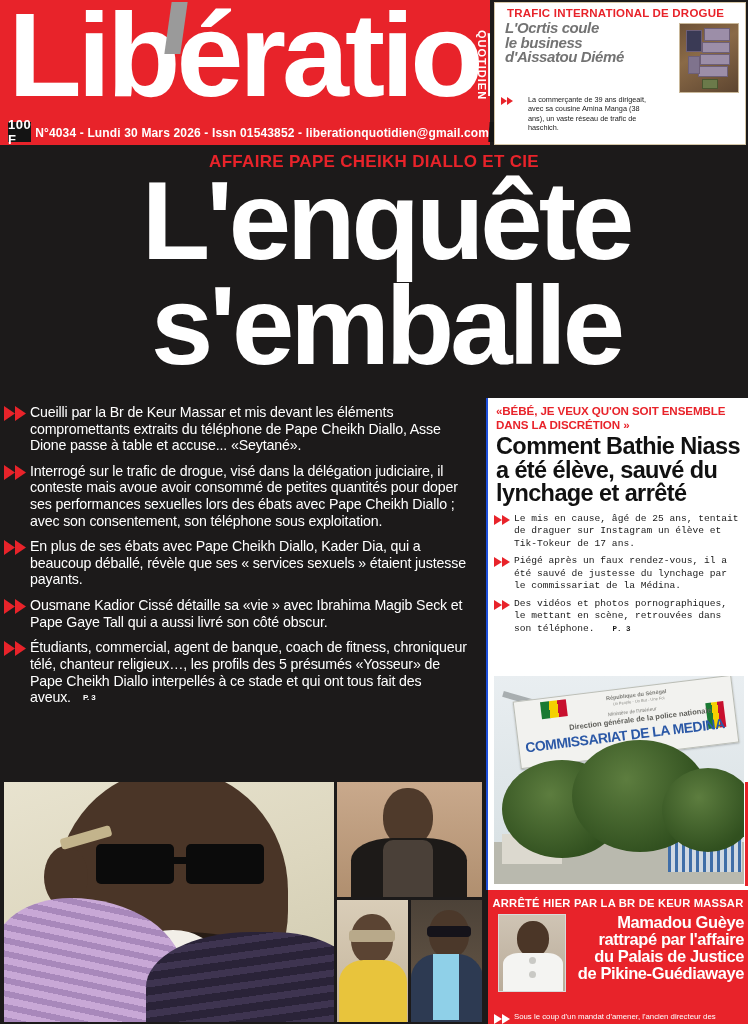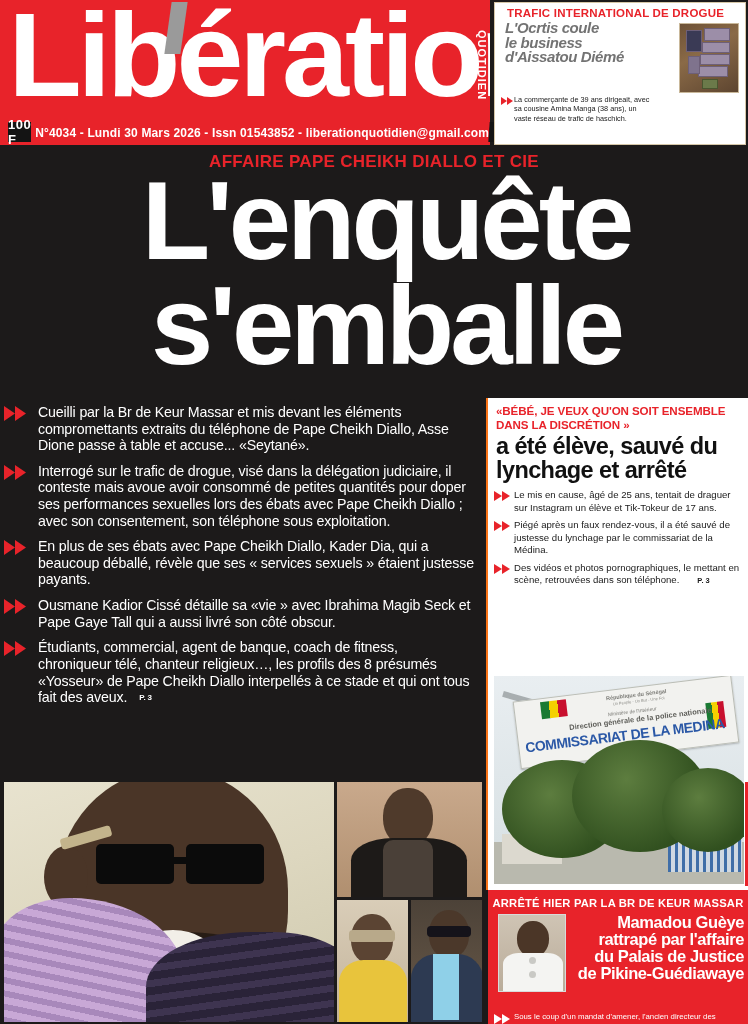--- a/index.html
+++ b/index.html
@@ -75,21 +75,21 @@
     background: linear-gradient(150deg,#6d5136 0%,#8a6a47 40%,#5d4530 100%);
     overflow: hidden; border: 1px solid #c9b89a;
   }
   .tr-photo .pack {
     position: absolute; background: #9c8ea8; border: 1px solid #6d5f78;
   }
   .tr-bullets {
     position: absolute; left: 0; top: 92px; width: 252px;
     display: flex; padding: 0 6px; gap: 4px;
   }
-  .tr-b { display: flex; gap: 0; }
+  .tr-b { display: flex; gap: 14px; }
   .tr-b-txt { font-size: 7.3px; line-height: 1.3; color: #1a1a1a; }
   .tr-b1 { width: 150px; }
   .tr-b2 { width: 92px; }
 
   
   .main-kicker {
     position: absolute; left: 0; top: 152px; width: 748px;
     text-align: center; color: #e8232a; font-weight: bold;
     font-size: 17px; letter-spacing: .3px;
   }
@@ -99,46 +99,46 @@
     position: absolute; left: 0; top: 168px; width: 748px;
     color: #fff; font-weight: bold; text-align: center;
     font-size: 112px; line-height: 0.94; letter-spacing: -4px; margin-left: 12px;
   }
   .bighead div { white-space: nowrap; }
 
   
   .leftcol {
     position: absolute; left: 4px; top: 404px; width: 470px;
   }
-  .lb { display: flex; gap: 10px; margin-bottom: 9px; justify-content: space-between; }
+  .lb { display: flex; gap: 2px; margin-bottom: 9px; justify-content: space-between; }
   .lb-txt {
     color: #fff; font-size: 14.2px; line-height: 1.17;
     letter-spacing: -.15px; width: 452px;
   }
   .pmark { font-size: 8px; font-weight: bold; vertical-align: 2px; padding-left: 12px; }
 
   
   .arrow { flex: 0 0 auto; line-height: 1; padding-top: 2px; }
   .arrow svg { display: block; }
 
   
   .rightcol {
     position: absolute; left: 486px; top: 398px; width: 262px;
-    background: #fff; height: 492px; border-left: 2px solid #f97316;
+    background: #fff; height: 492px; border-left: 2px solid #1d4ed8;
   }
   .rc-kicker {
     color: #e8232a; font-weight: bold; font-size: 11.6px;
     padding: 6px 6px 0 8px; line-height: 1.18; letter-spacing: -.1px;
   }
   .rc-head {
     font-weight: bold; font-size: 23.5px; color: #111;
     line-height: 1.0; padding: 4px 4px 0 8px; letter-spacing: -.6px;
   }
   .rc-bullets { padding: 7px 6px 0 6px; }
-  .rc-b { display: flex; gap: 3px; margin-bottom: 5px; }
+  .rc-b { display: flex; gap: 3px; margin-bottom: 5px; font-family: Liberation Mono, monospace; }
   .rc-b-txt { font-size: 9.6px; line-height: 1.3; color: #1a1a1a; }
   .rc-pmark { font-size: 7.5px; font-weight: bold; padding-left: 18px; }
 
   
   .comm-photo {
     position: absolute; left: 6px; top: 278px; width: 250px; height: 208px;
     overflow: hidden; background: #cfd8cf;
   }
   .sky { position: absolute; inset: 0; background: linear-gradient(#e9eef1, #d6dfe2); }
   .signboard {
@@ -325,27 +325,28 @@
       </span>
       <span class="lb-txt">Ousmane Kadior Cissé détaille sa «vie » avec Ibrahima Magib Seck et Pape Gaye Tall qui a aussi livré son côté obscur.</span>
     </div>
     <div class="lb">
       <span class="arrow">
         <svg width="24" height="15" viewBox="0 0 24 15">
             <path d="M0 0 L11 7.5 L0 15 Z" fill="#e8232a"></path>
             <path d="M11 0 L22 7.5 L11 15 Z" fill="#e8232a"></path>
           </svg>
       </span>
-      <span class="lb-txt"><span>Étudiants, commercial, agent de banque, coach de fitness, chroniqueur télé, chanteur religieux…, les profils des 8 présumés «Yosseur» de Pape Cheikh Diallo interpellés à ce stade et qui ont tous fait des aveux.</span><span class="pmark">P. 3</span></span>
+      <span class="lb-txt"><span>Étudiants, commercial, agent de banque, coach de fitness, chroniqueur télé, chanteur religieux…, les profils des 5 présumés «Yosseur» de Pape Cheikh Diallo interpellés à ce stade et qui ont tous fait des aveux.</span><span class="pmark">P. 3</span></span>
     </div>
   </div>
 
   <div class="rightcol">
     <div class="rc-kicker">«BÉBÉ, JE VEUX QU'ON SOIT ENSEMBLE DANS LA DISCRÉTION »</div>
     <div class="rc-head">
+      <div>Comment Bathie Niass</div>
       <div>a été élève, sauvé du</div>
       <div>lynchage et arrêté</div>
     </div>
     <div class="rc-bullets">
       <div class="rc-b">
         <span class="arrow">
           <svg width="17" height="10" viewBox="0 0 17 10">
               <path d="M0 0 L8 5 L0 10 Z" fill="#e8232a"></path>
               <path d="M8 0 L16 5 L8 10 Z" fill="#e8232a"></path>
             </svg>

